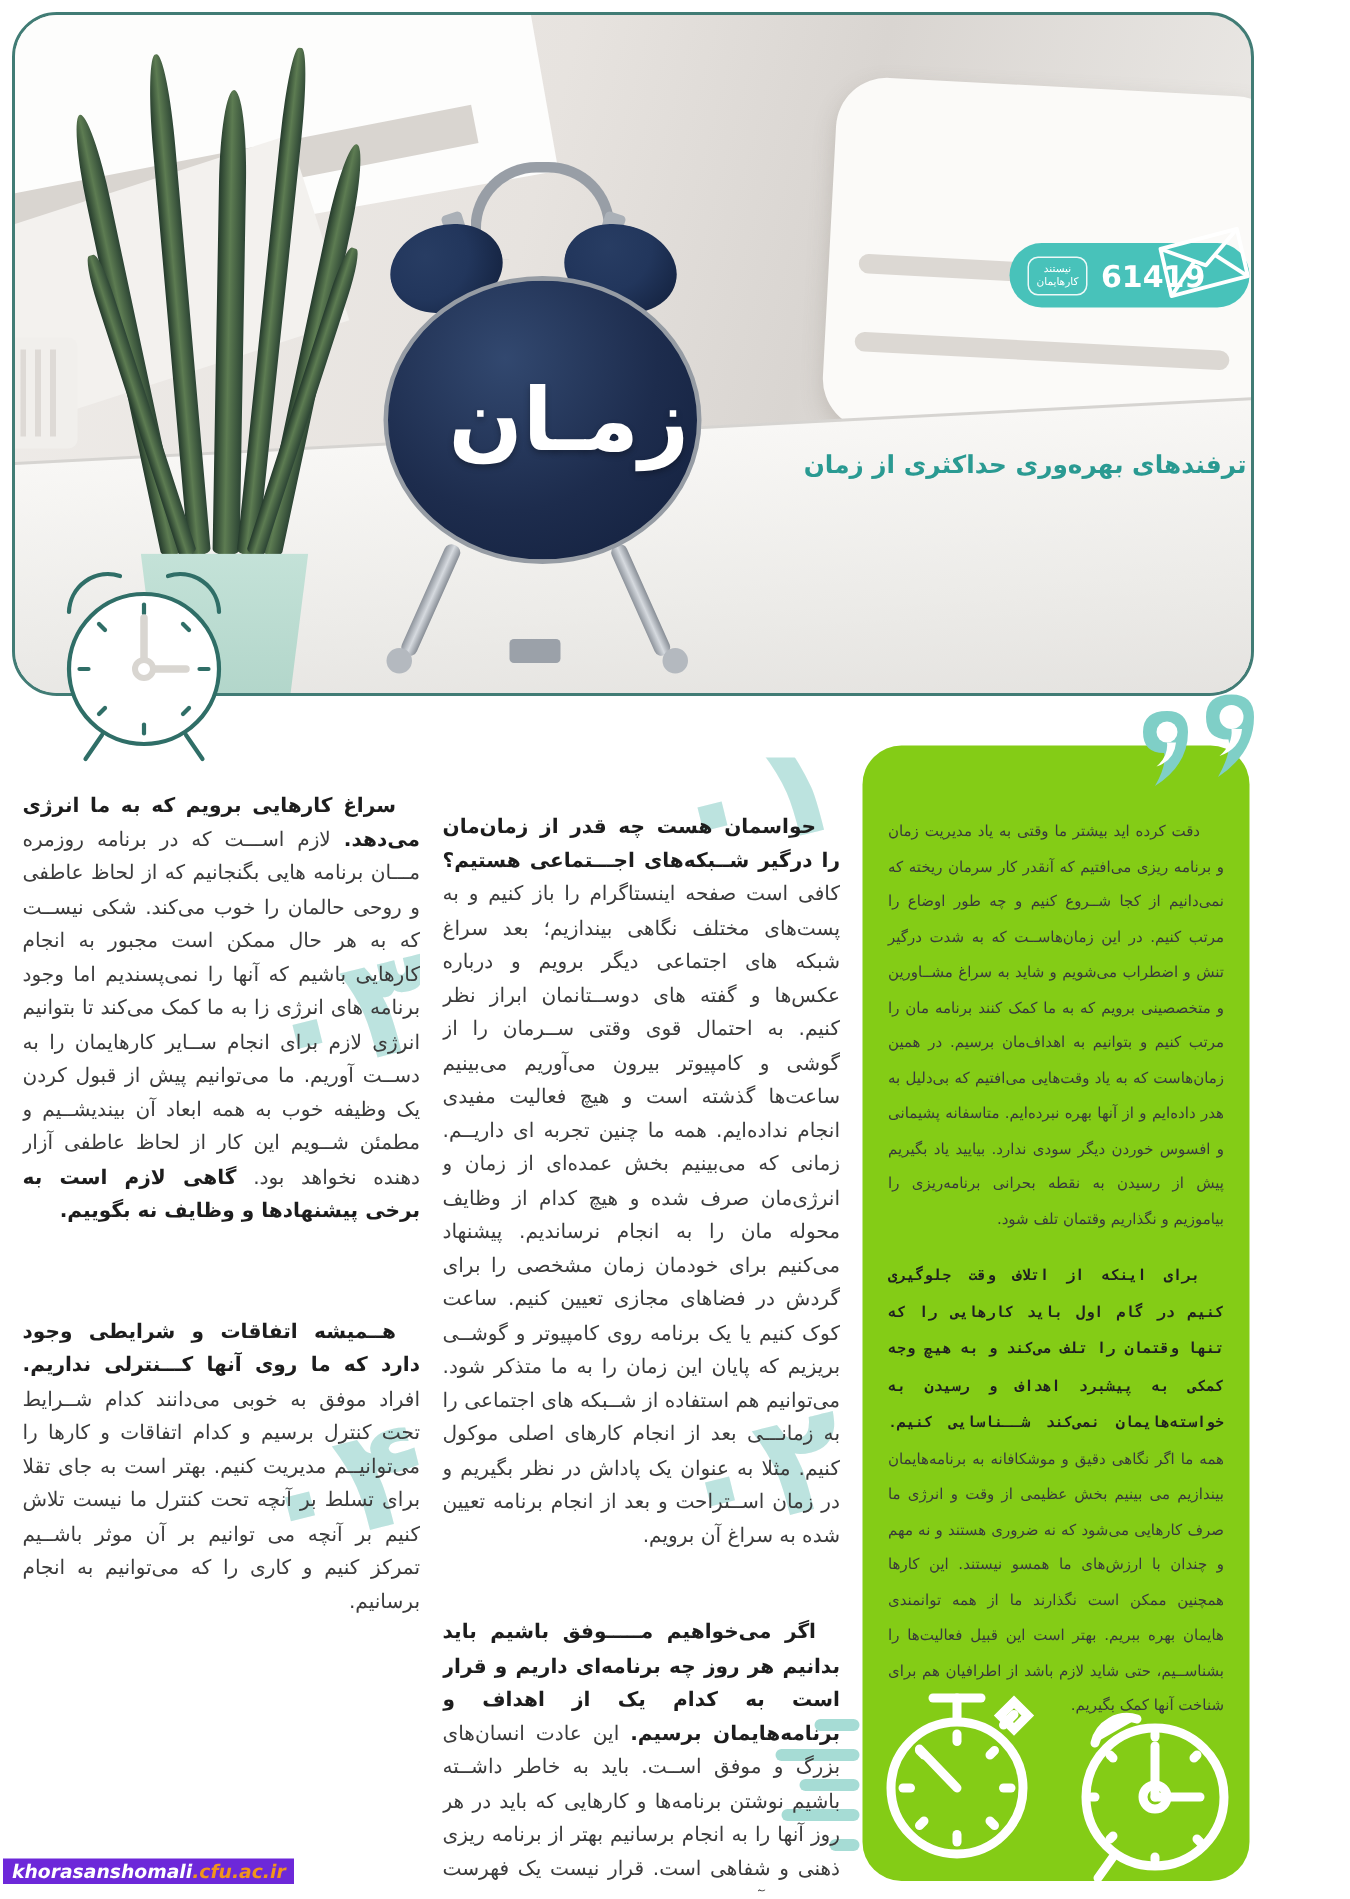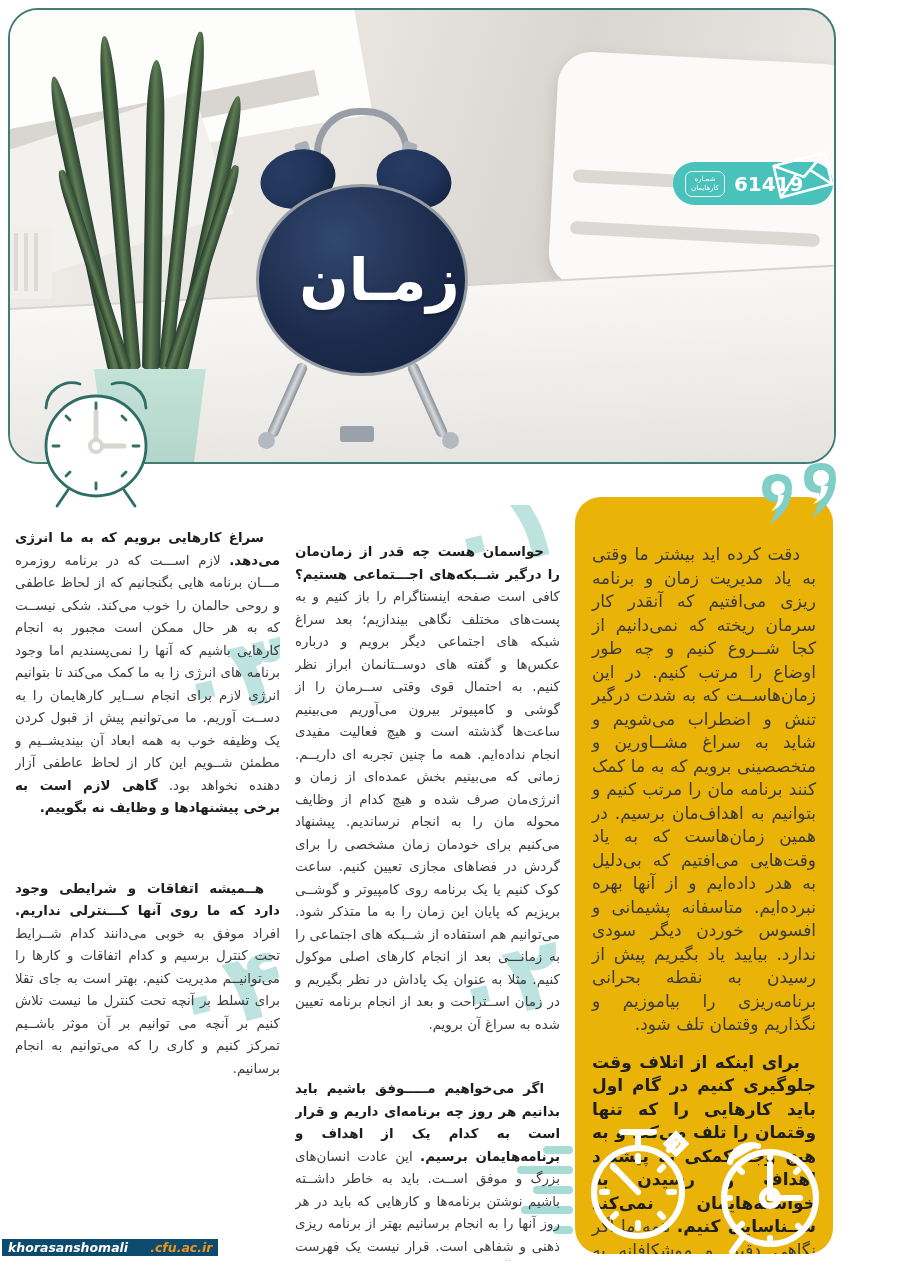--- a/index.html
+++ b/index.html
@@ -55,32 +55,32 @@
   .subtitle{position:absolute;top:300px;right:69px;font-size:16.5px;font-weight:bold;color:#2a9a92;}
   .clock-outline{position:absolute;left:20px;top:362px;}
   
   .col{position:absolute;top:505px;width:265px;height:756px;overflow:hidden;font-size:13.4px;line-height:22.5px;
        color:#3c3c3c;text-align:justify;}
   .col-left{left:15px;}
   .col-mid{left:295px;}
   .col p{margin:0;position:relative;z-index:1;text-indent:16px;}
   .col strong{color:#1d1d1d;}
   .wm{position:absolute;z-index:0;font-size:95px;font-weight:bold;color:#bce3df;transform:rotate(-14deg);line-height:1;}
-  .panel{position:absolute;left:575px;top:497px;width:258px;height:757px;background:#eab308;border-radius:26px;
-         overflow:hidden;box-sizing:border-box;padding:46px 17px 0 17px;font-size:17px;line-height:23.5px;
+  .panel{position:absolute;left:575px;top:497px;width:258px;height:757px;background:#84cc16;border-radius:26px;
+         overflow:hidden;box-sizing:border-box;padding:46px 17px 0 17px;font-size:10px;line-height:23.5px;
          color:#3a3a3a;text-align:justify;}
   .panel p{margin:0 0 14px 0;text-indent:16px;}
-  .panel strong{color:#1f1f1f;}
+  .panel strong{color:#1f1f1f;font-family:Liberation Mono, monospace;}
   .quote-icon{position:absolute;left:760px;top:462px;z-index:3;}
   .panel-stopwatch{position:absolute;left:577px;top:1120px;z-index:2;}
   .panel-alarm{position:absolute;left:700px;top:1128px;z-index:2;}
   .speedline{position:absolute;height:8px;border-radius:4px;background:#a6dcd5;}
   
   .footer-bar{position:absolute;left:2px;top:1239px;height:17px;display:inline-flex;align-items:center;
-              background:#0c4a6e;padding:0 6px;font-style:italic;font-weight:bold;font-size:12.5px;direction:ltr;gap:22px;}
+              background:#6d28d9;padding:0 6px;font-style:italic;font-weight:bold;font-size:12.5px;direction:ltr;}
   .footer-site{color:#fff;}
   .footer-domain{color:#f0941c;}
 </style>
 </head>
 <body>
 
 <div class="page">
 
   <div class="photo">
     <div class="sky1"></div>
@@ -118,34 +118,35 @@
       <div class="ac-foot" style="left:432px;top:422px;"></div>
       <div class="ac-base"></div>
       <div class="ac-body">
         <span class="ac-word">زمـان</span>
       </div>
     </div>
   </div>
 
   <div class="badge">
     <div class="badge-label">
-      <div>شمـاره</div>
+      <div>نیستند</div>
       <div>کارهایمان</div>
     </div>
     <div class="badge-number">61419</div>
     <svg class="badge-envelope" width="64" height="56" viewBox="0 0 64 56">
       <g fill="none" stroke="#ffffff" stroke-width="2.6" stroke-linejoin="round" transform="rotate(-6 32 28)">
         <path d="M4 14 L56 6 L60 38 L8 46 Z"></path>
         <path d="M4 14 L33 28 L56 6"></path>
         <path d="M8 46 L26 24"></path>
         <path d="M60 38 L40 22"></path>
       </g>
     </svg>
   </div>
 
+  <div class="subtitle">ترفندهای بهره‌وری حداکثری از زمان</div>
 
   <svg class="clock-outline" width="152" height="158" viewBox="0 0 152 158">
     <g fill="none" stroke="#2f6e67" stroke-width="2.8" stroke-linecap="round">
       <circle cx="76" cy="84" r="50" fill="#ffffff"></circle>
       <path d="M26 46 a26 26 0 0 1 34 -24"></path>
       <path d="M126 46 a26 26 0 0 0 -34 -24"></path>
       <path d="M48 128 L37 144"></path>
       <path d="M104 128 L115 144"></path>
       <path d="M76 41 l0 6"></path>
         <path d="M76 121 l0 6"></path>

